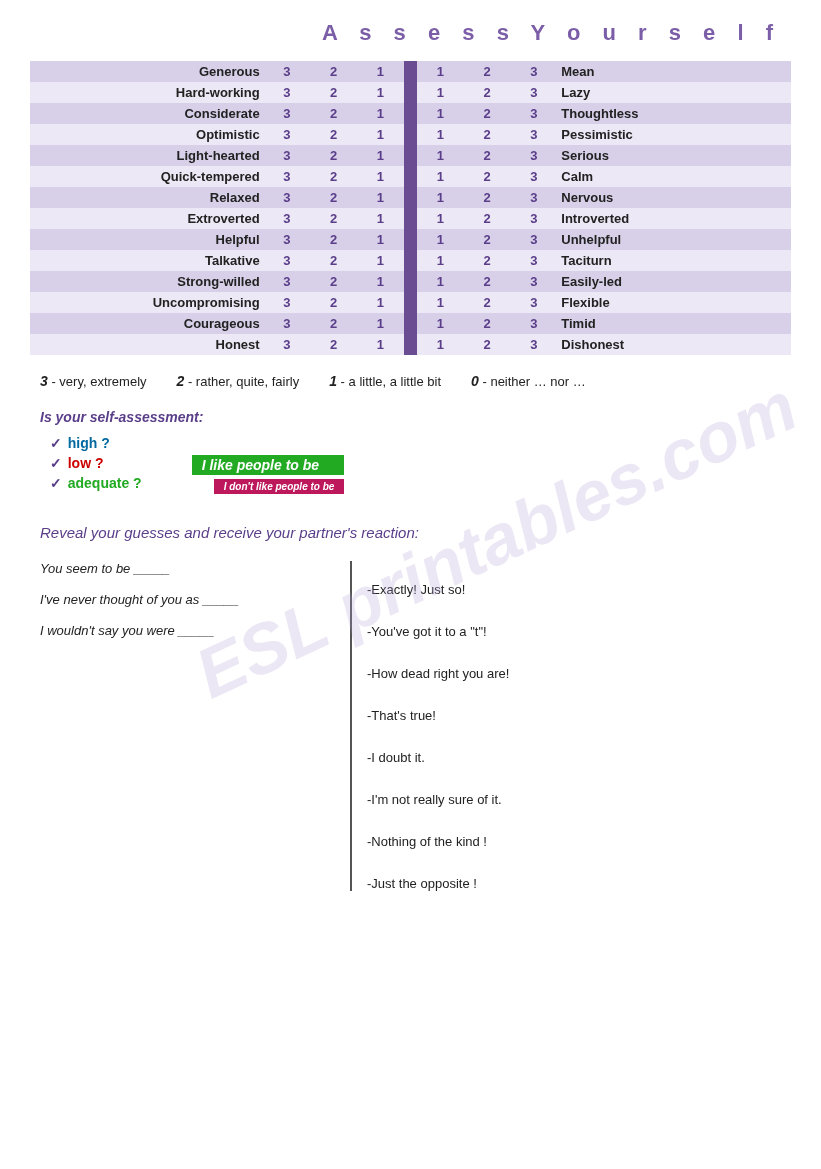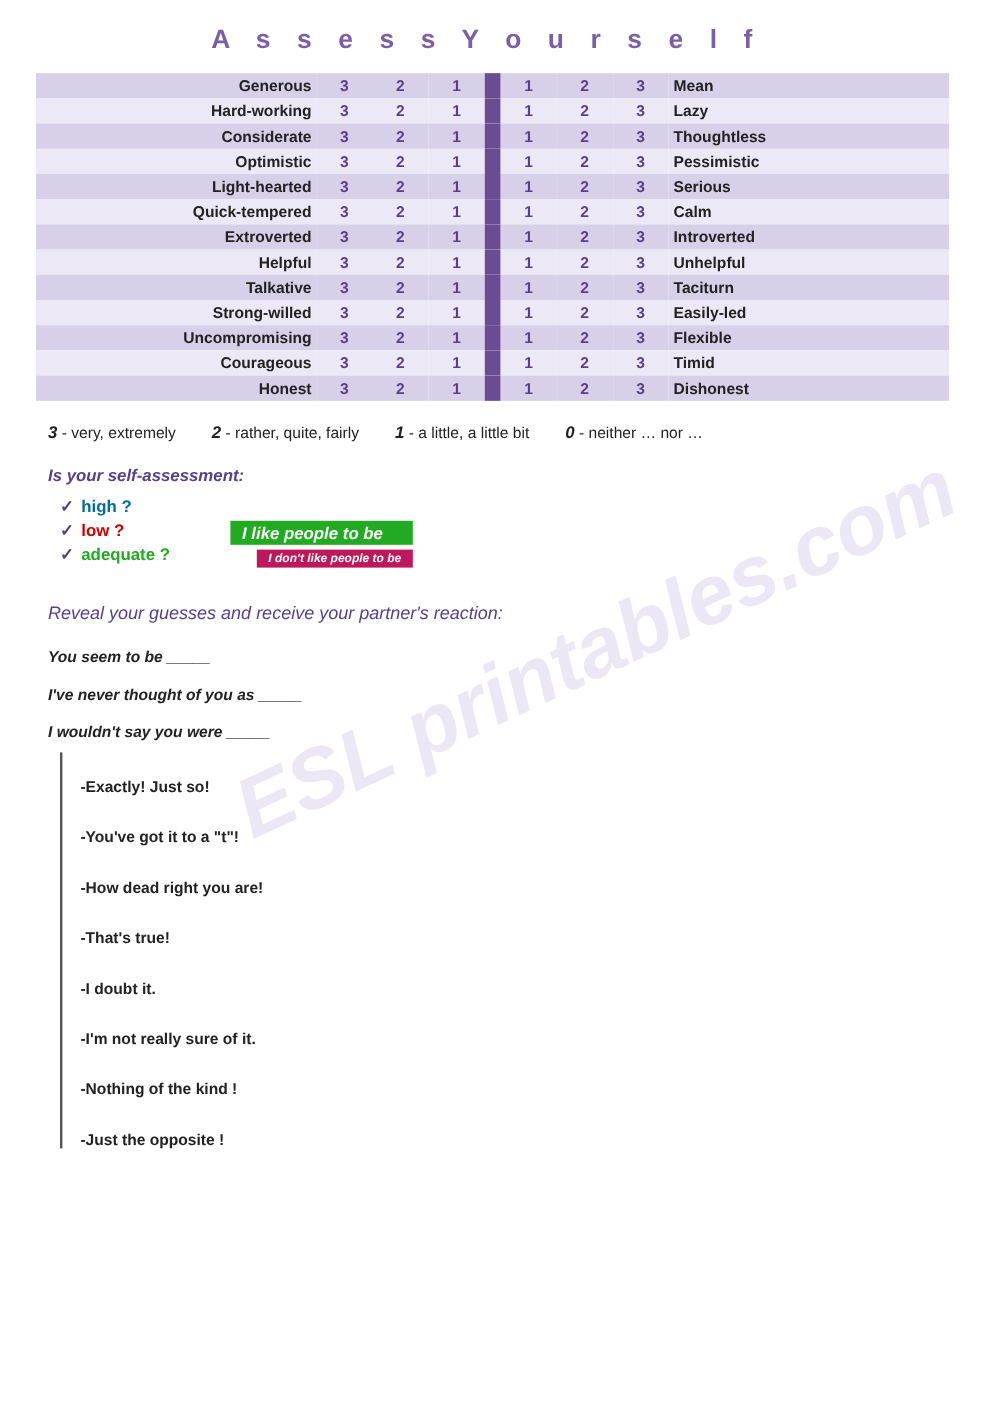--- a/index.html
+++ b/index.html
@@ -6,21 +6,21 @@
     body {
       font-family: Arial, sans-serif;
       background: #fff;
       width: 821px;
       min-height: 1169px;
       padding: 20px 30px;
       color: #222;
     }
 
     .page-title {
-      text-align: center;
+      text-align: right;
       font-size: 22px;
       letter-spacing: 8px;
       color: #7b5ea7;
       font-weight: bold;
       margin-bottom: 15px;
       padding-right: 10px;
     }
 
     .traits-table {
       width: 100%;
@@ -151,23 +151,22 @@
 
     .reveal-title {
       font-style: italic;
       font-weight: normal;
       color: #5a3e8a;
       font-size: 15px;
     }
 
     .reveal-content {
       display: flex;
-      flex-direction: column;
+      gap: 20px;
       margin-top: 10px;
-      font-weight: bold;
     }
 
     .sentences-col {
       display: flex;
       flex-direction: column;
       gap: 16px;
       font-style: italic;
       font-size: 13px;
       width: 280px;
       padding-top: 10px;
@@ -274,20 +273,31 @@
         <tr>
           <td class="col-left-label">Quick-tempered</td>
           <td class="col-num">3</td>
           <td class="col-num">2</td>
           <td class="col-num">1</td>
           <td class="col-divider"></td>
           <td class="col-num">1</td>
           <td class="col-num">2</td>
           <td class="col-num">3</td>
           <td class="col-right-label">Calm</td>
+        </tr>
+        <tr>
+          <td class="col-left-label">Relaxed</td>
+          <td class="col-num">3</td>
+          <td class="col-num">2</td>
+          <td class="col-num">1</td>
+          <td class="col-divider"></td>
+          <td class="col-num">1</td>
+          <td class="col-num">2</td>
+          <td class="col-num">3</td>
+          <td class="col-right-label">Nervous</td>
         </tr>
         <tr>
           <td class="col-left-label">Extroverted</td>
           <td class="col-num">3</td>
           <td class="col-num">2</td>
           <td class="col-num">1</td>
           <td class="col-divider"></td>
           <td class="col-num">1</td>
           <td class="col-num">2</td>
           <td class="col-num">3</td>

